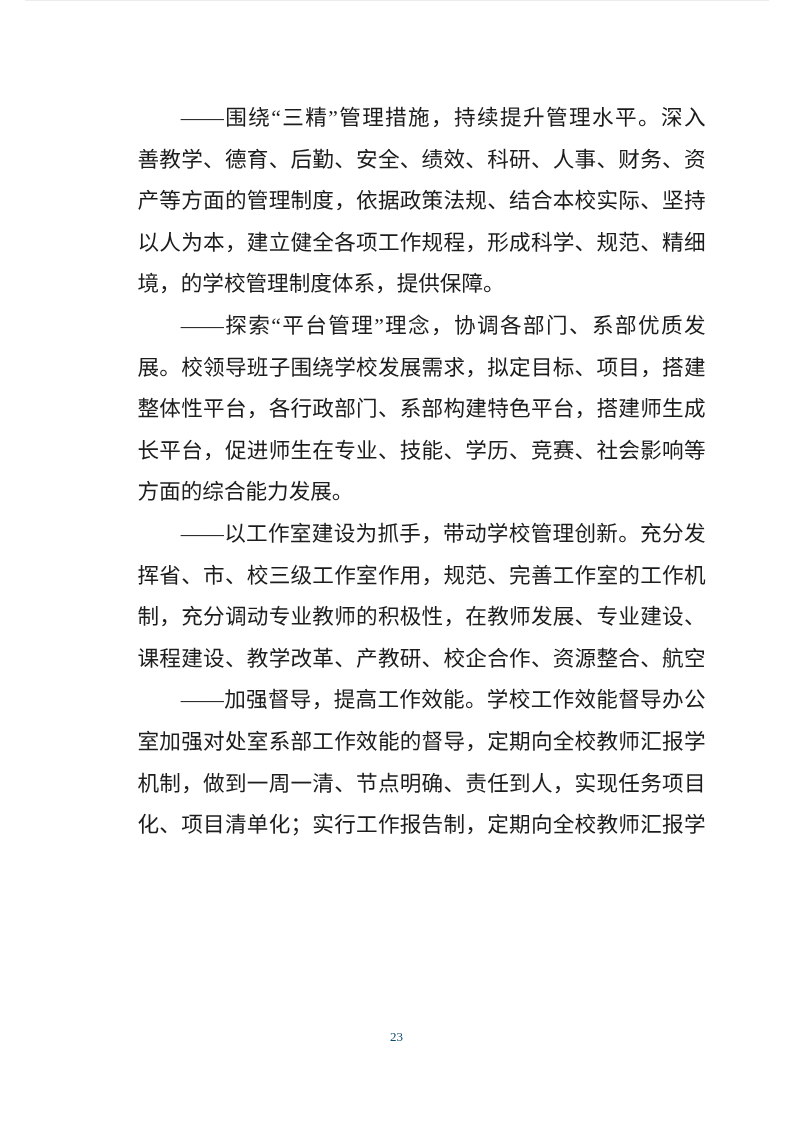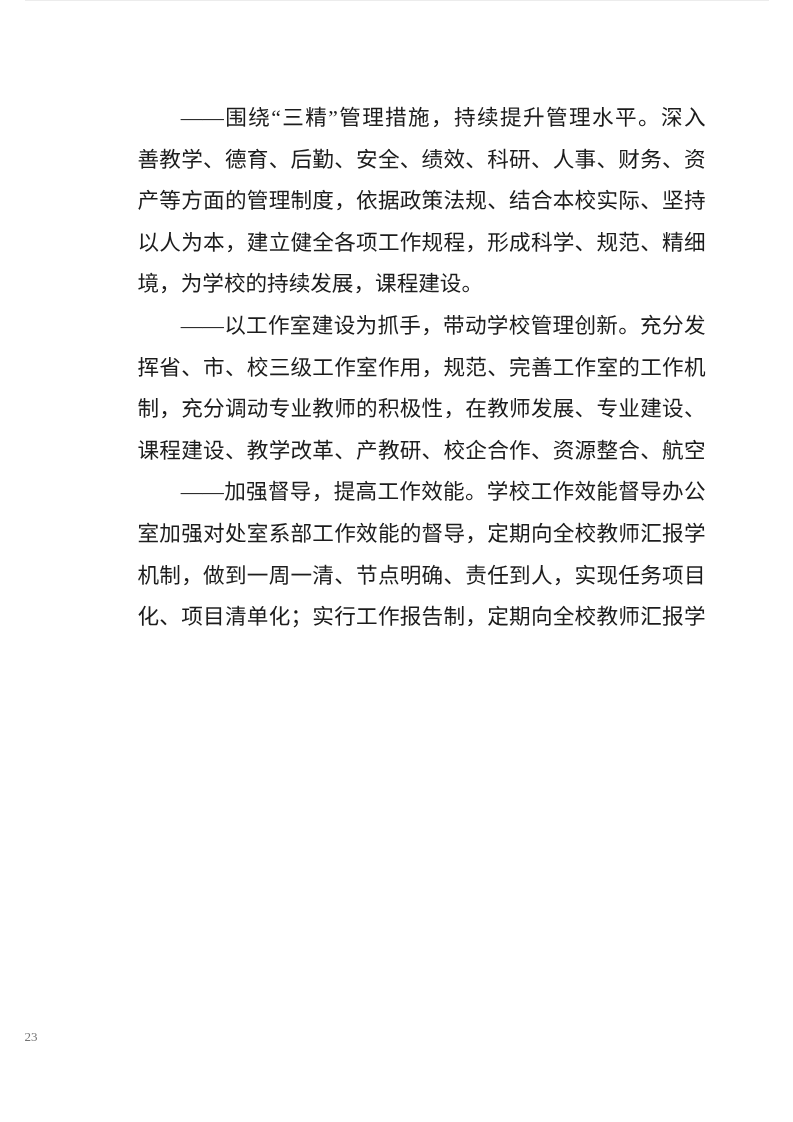--- a/index.html
+++ b/index.html
@@ -44,37 +44,44 @@
   .line.para-end {
     text-align-last: left;
   }
   .page-number {
     position: absolute;
     top: 1026px;
     left: 0;
     width: 100%;
     height: 20px;
     line-height: 20px;
-    text-align: left;
+    text-align: center;
     font-size: 13px;
-    color: #737373;
+    color: #0c4a6e;
     font-family: "Liberation Serif", "DejaVu Serif", serif;
   }
 </style>
 </head>
 <body>
 
 <div class="page">
   <div class="doc-body">
       <div class="paragraph">
         <div class="line first">——围绕“三精”管理措施，持续提升管理水平。深入</div>
         <div class="line">善教学、德育、后勤、安全、绩效、科研、人事、财务、资</div>
         <div class="line">产等方面的管理制度，依据政策法规、结合本校实际、坚持</div>
         <div class="line">以人为本，建立健全各项工作规程，形成科学、规范、精细</div>
-        <div class="line para-end">境，为学校的持续发展，课程建设。</div>
+        <div class="line para-end">境，的学校管理制度体系，提供保障。</div>
+      </div>
+      <div class="paragraph">
+        <div class="line first">——探索“平台管理”理念，协调各部门、系部优质发</div>
+        <div class="line">展。校领导班子围绕学校发展需求，拟定目标、项目，搭建</div>
+        <div class="line">整体性平台，各行政部门、系部构建特色平台，搭建师生成</div>
+        <div class="line">长平台，促进师生在专业、技能、学历、竞赛、社会影响等</div>
+        <div class="line para-end">方面的综合能力发展。</div>
       </div>
       <div class="paragraph">
         <div class="line first">——以工作室建设为抓手，带动学校管理创新。充分发</div>
         <div class="line">挥省、市、校三级工作室作用，规范、完善工作室的工作机</div>
         <div class="line">制，充分调动专业教师的积极性，在教师发展、专业建设、</div>
         <div class="line">课程建设、教学改革、产教研、校企合作、资源整合、航空</div>
       </div>
       <div class="paragraph">
         <div class="line first">——加强督导，提高工作效能。学校工作效能督导办公</div>
         <div class="line">室加强对处室系部工作效能的督导，定期向全校教师汇报学</div>

